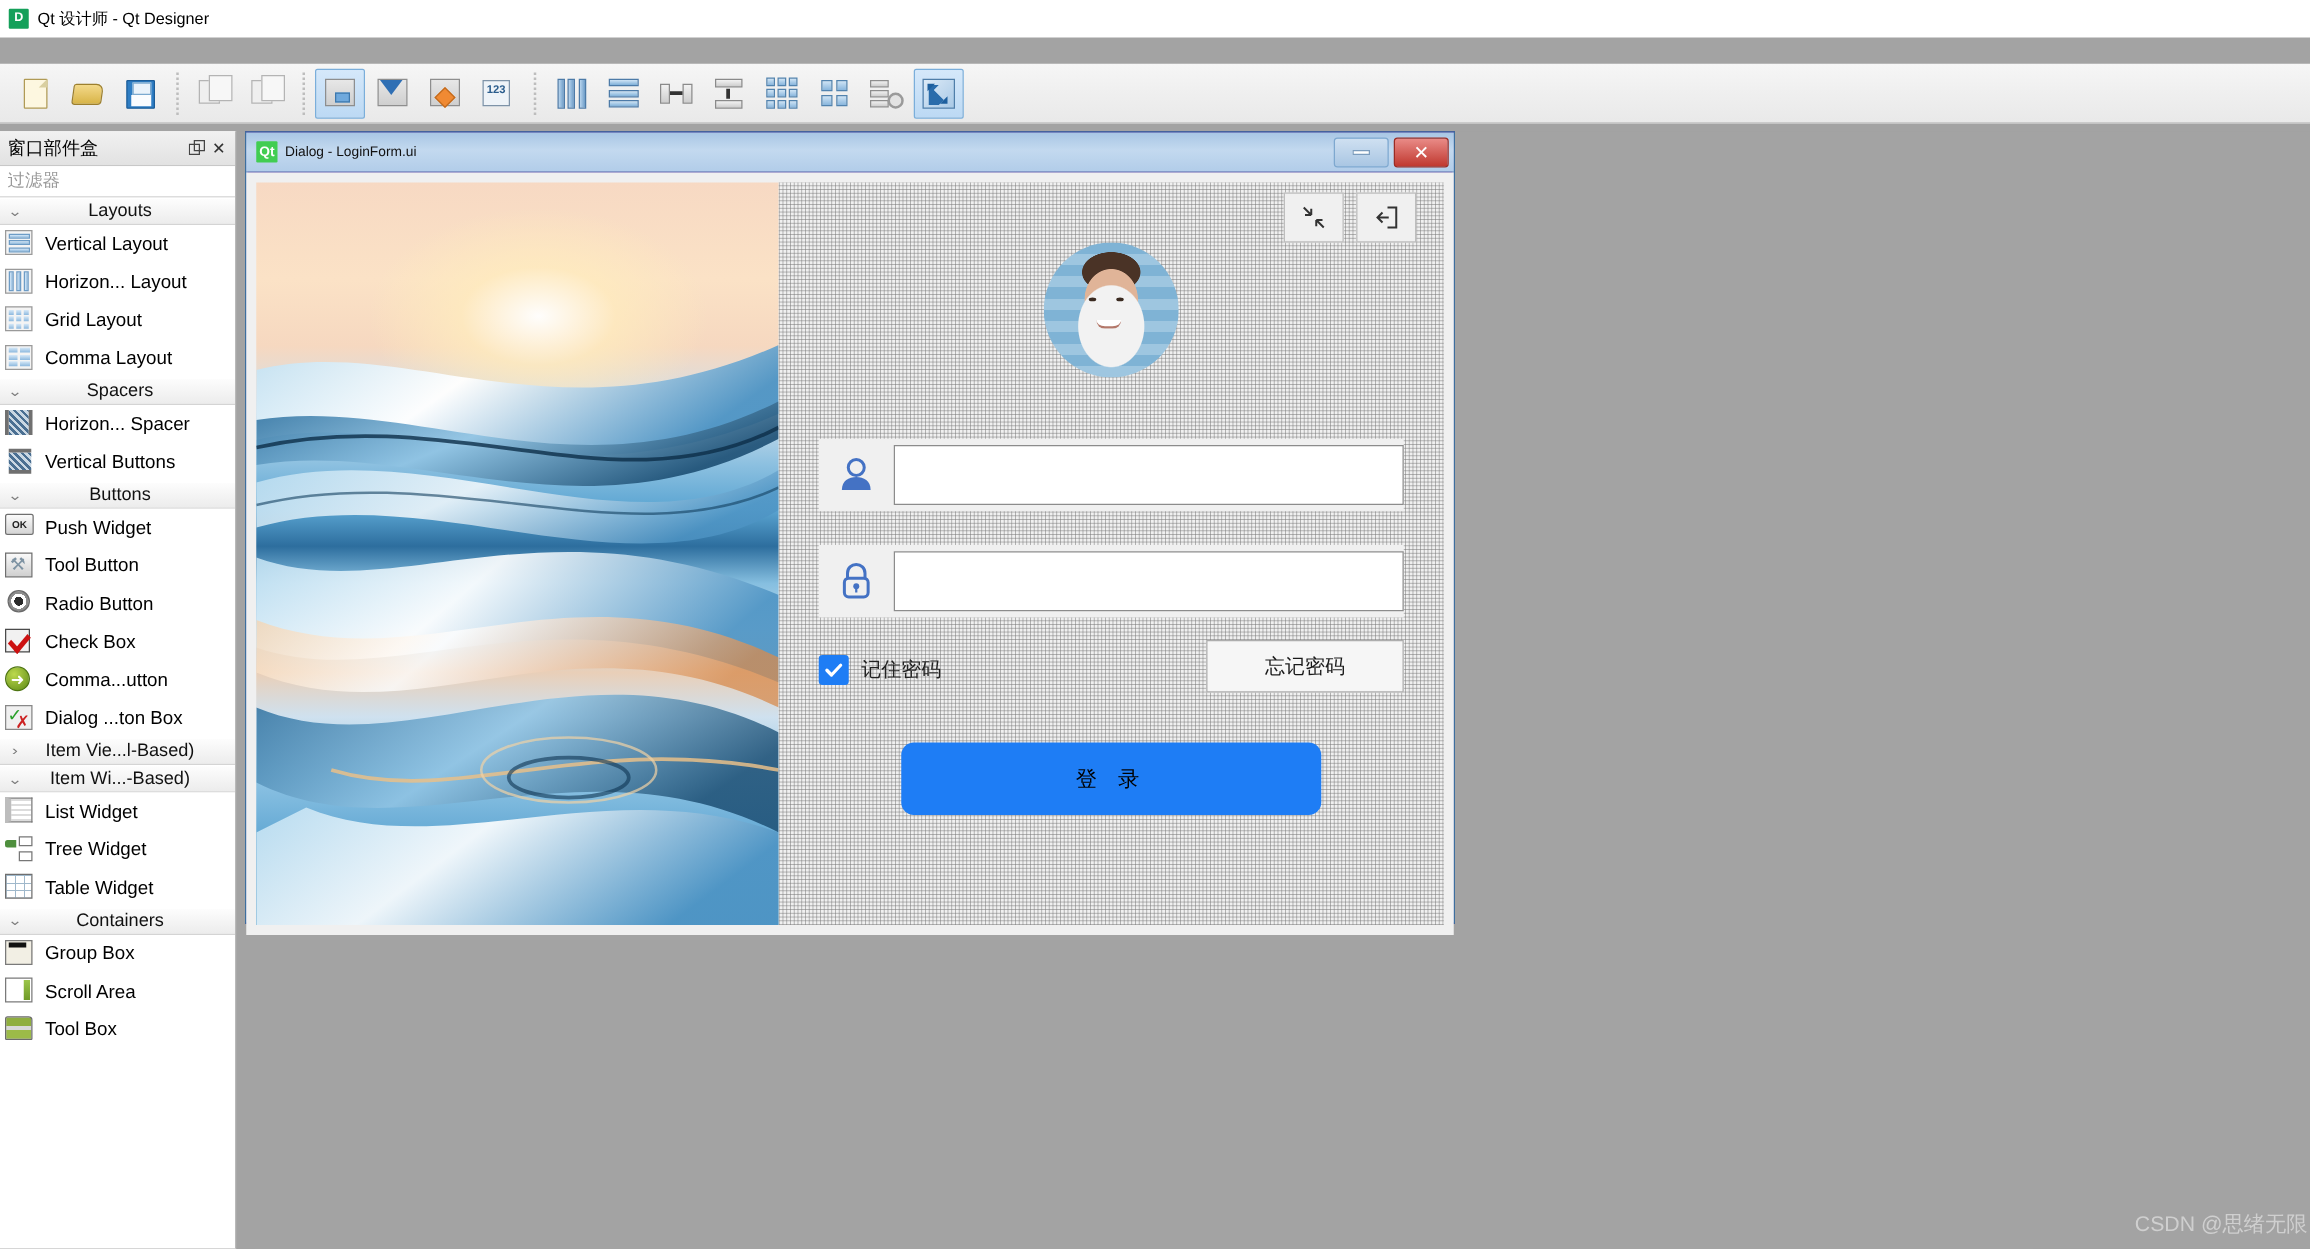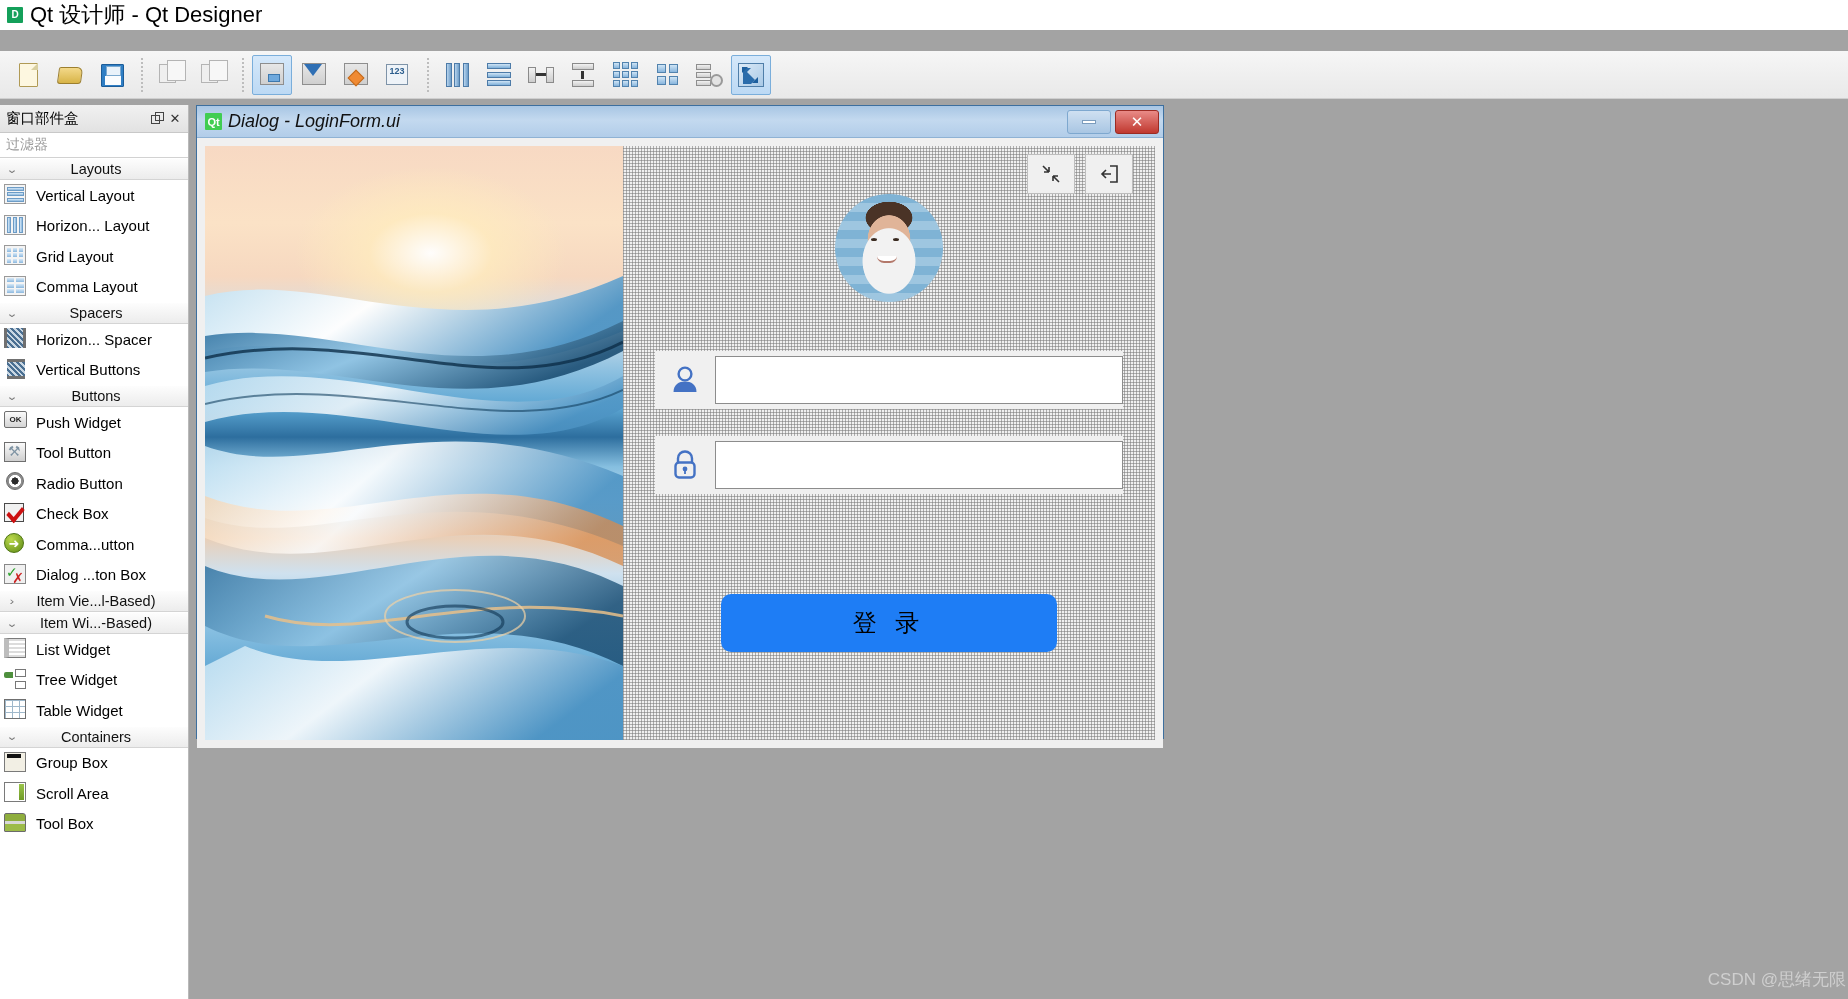--- a/index.html
+++ b/index.html
@@ -27,21 +27,21 @@
   .app-icon {
     width: 16px; height: 16px;
     background: #14a05a;
     color: #fff; font-size: 10px; font-weight: bold;
     display: flex; align-items: center; justify-content: center;
     border-radius: 1px;
     margin-right: 7px;
     line-height: 1;
   }
   .app-title {
-    font-size: 22px; color: #000;
+    font-size: 13px; color: #000;
     white-space: nowrap;
   }
 
   
   .menubar {
     position: absolute; left: 0; top: 30px;
     width: 1848px; height: 27px;
     background: #ffffff;
     display: flex; align-items: center;
     padding-left: 6px;
@@ -355,21 +355,21 @@
     display:flex; align-items:center;
     padding-left:8px;
     border-bottom:1px solid #8fb2d4;
   }
   .qt-icon {
     width:17px;height:17px; background:#41cd52; color:#fff;
     font-size:11px; font-weight:bold;
     display:flex;align-items:center;justify-content:center;
     border-radius:1px; margin-right:6px;
   }
-  .form-title { font-size:18px; color:#111; flex:1; white-space:nowrap;font-style:italic;}
+  .form-title { font-size:11px; color:#111; flex:1; white-space:nowrap;}
   .win-btn {
     width:44px; height:24px; margin-right:4px;
     border:1px solid #7ea8cf;
     border-radius:3px;
     display:flex;align-items:center;justify-content:center;
   }
   .win-min {
     background: linear-gradient(to bottom,#cfe0f1,#a9c6e3);
   }
   .win-min b { width:14px;height:4px;background:#fff; display:block; border:1px solid #7b9cbd;}
@@ -480,21 +480,21 @@
     display:flex;align-items:center;justify-content:center;
     font-size:16px; color:#1a1a1a;
   }
   .login-btn {
     position:absolute; left:50%; transform:translateX(-50%);
     top: 448px;
     width:336px; height:58px;
     background:#1e7df5;
     border-radius:10px;
     display:flex;align-items:center;justify-content:center;
-    font-size:24px; color:#000; letter-spacing:6px;
+    font-size:17px; color:#000; letter-spacing:6px;
   }
   .register-btn {
     position:absolute; left:2px; top: 538px;
     width:158px;height:56px;
     background:#f6f6f6; border:1px solid #a8a8a8;
     display:flex;align-items:center;justify-content:center;
     font-size:16px; color:#1a1a1a;
   }
 
   .watermark {
@@ -919,20 +919,29 @@
               <svg width="34" height="34" viewBox="0 0 34 34">
                 <path d="M10 15 L10 10.5 C10 6.4 13.2 3.5 17 3.5 C20.8 3.5 24 6.4 24 10.5 L24 15" fill="none" stroke="#4472c4" stroke-width="2.4"></path>
                 <rect x="7.5" y="14.5" width="19" height="15" rx="3.5" fill="none" stroke="#4472c4" stroke-width="2.4"></rect>
                 <circle cx="17" cy="21" r="2.4" fill="#4472c4"></circle>
                 <rect x="16.1" y="21" width="1.8" height="5" fill="#4472c4"></rect>
               </svg>
             </div>
             <div class="field-input" placeholder=""></div>
           </div>
 
+          <div class="remember-row">
+            <div class="checkbox">
+              <svg width="16" height="16" viewBox="0 0 16 16">
+                <path d="M2.5 8.2 L6.2 12 L13.5 4.2" stroke="#ffffff" stroke-width="2.6" fill="none" stroke-linecap="round" stroke-linejoin="round"></path>
+              </svg>
+            </div>
+            <div class="cb-label">记住密码</div>
+            <div class="forgot-btn">忘记密码</div>
+          </div>
 
           <div class="login-btn">登 录</div>
 
 
         </div>
       </div>
     </div>
 
     <div class="watermark">CSDN @思绪无限</div>
   </div>

